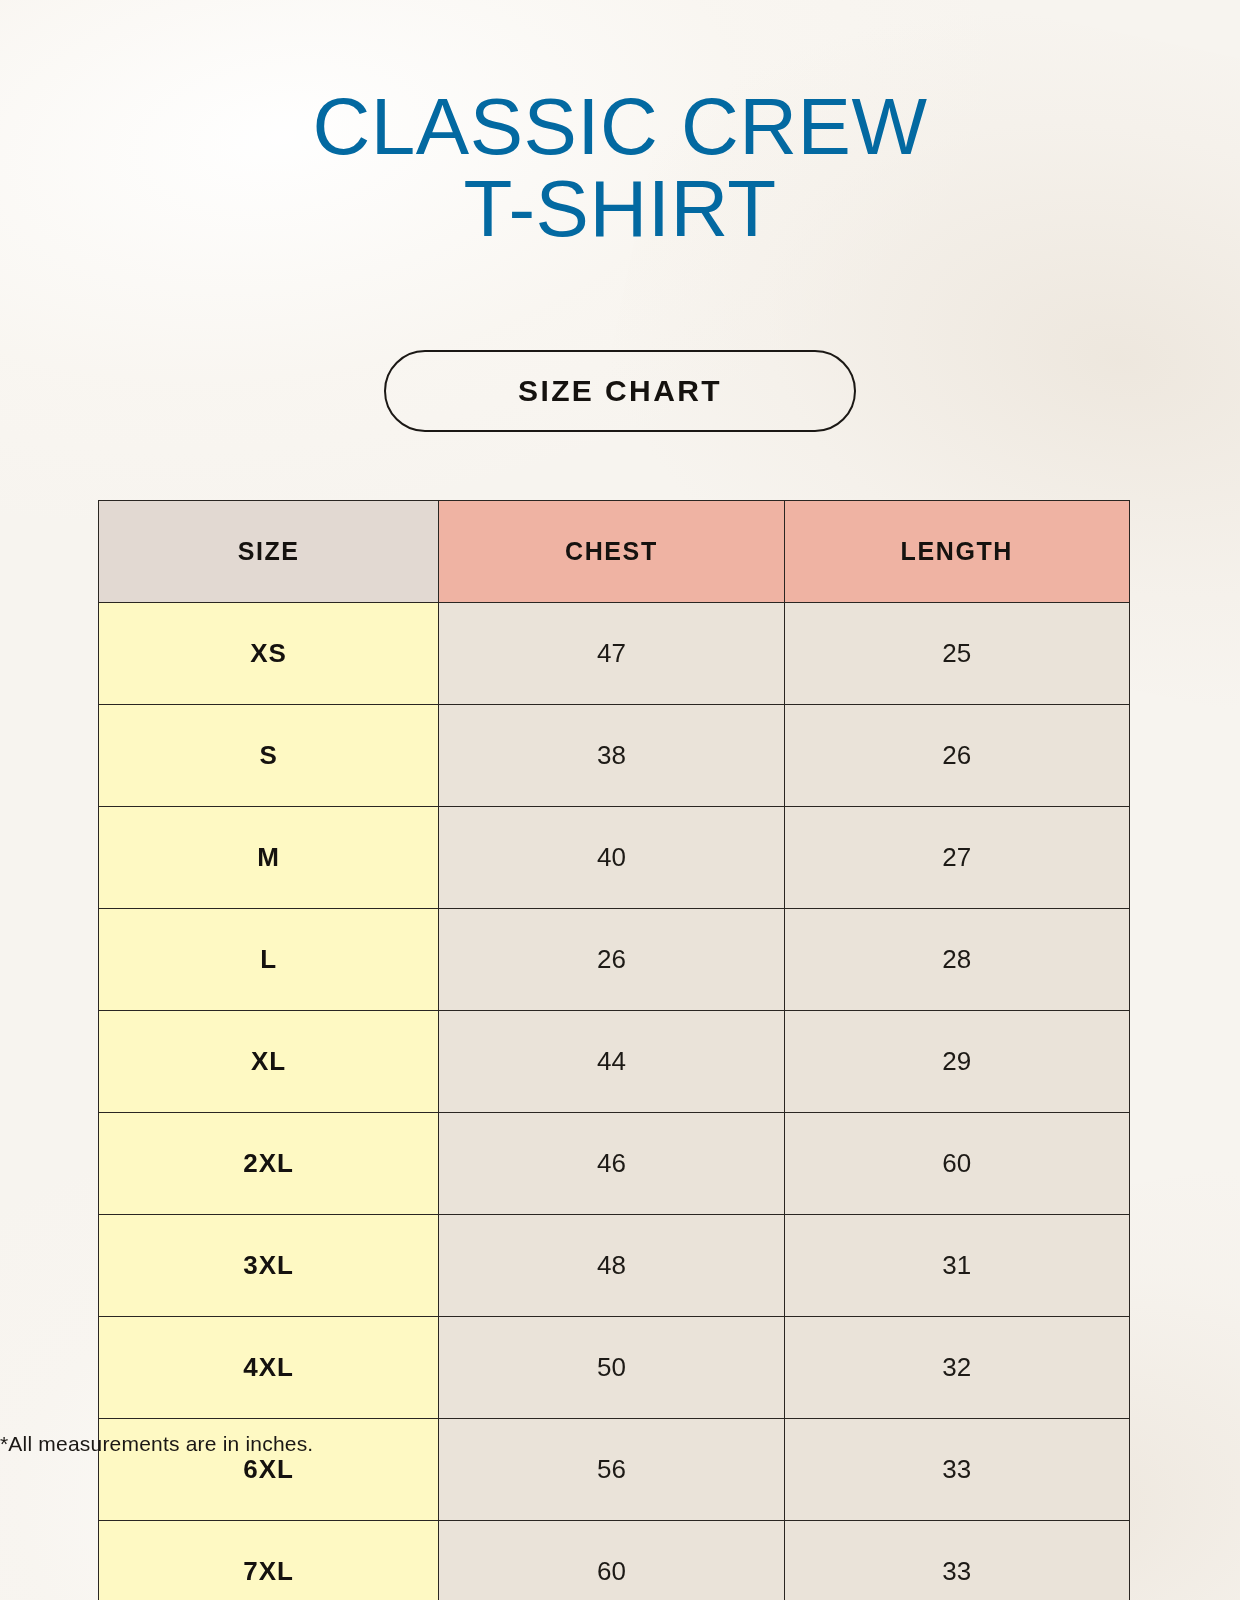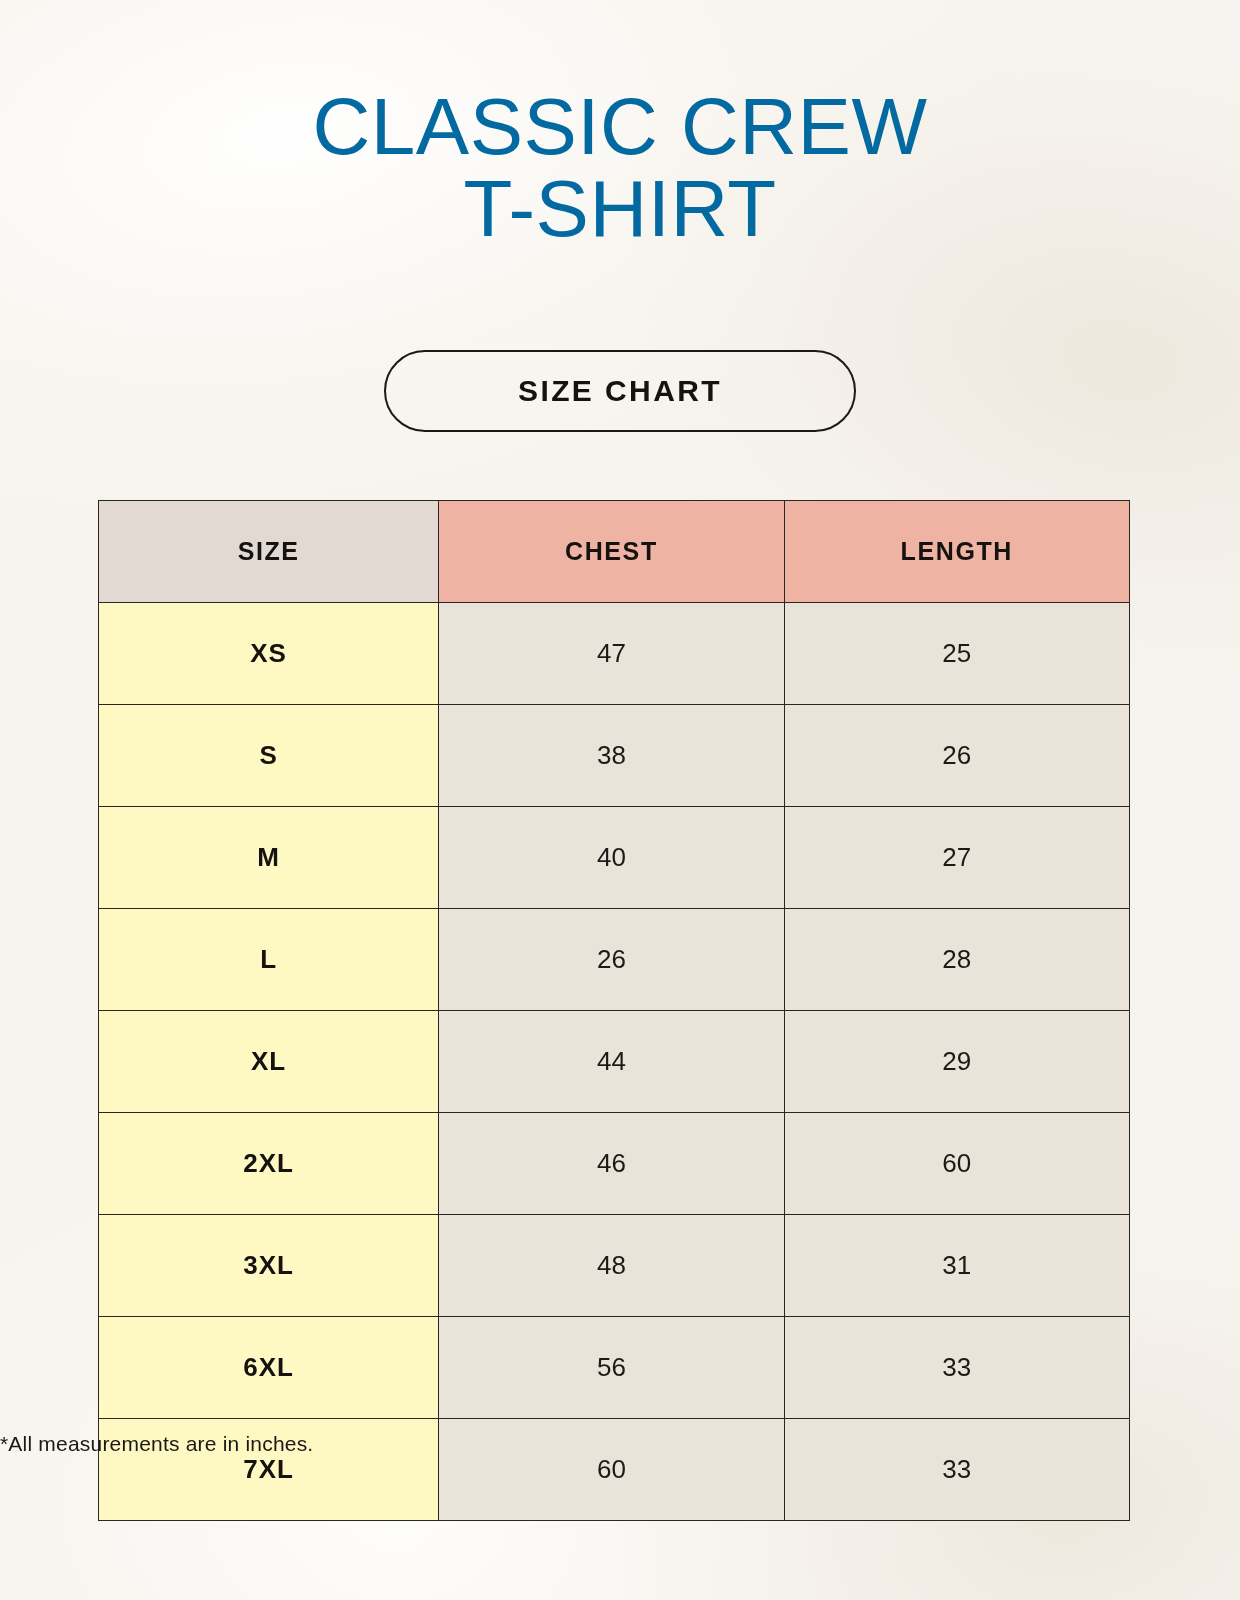--- a/index.html
+++ b/index.html
@@ -222,20 +222,25 @@
           <td class="cell-size">2XL</td>
           <td class="cell-val">46</td>
           <td class="cell-val">60</td>
         </tr>
         <tr>
           <td class="cell-size">3XL</td>
           <td class="cell-val">48</td>
           <td class="cell-val">31</td>
         </tr>
         <tr>
+          <td class="cell-size">4XL</td>
+          <td class="cell-val">50</td>
+          <td class="cell-val">32</td>
+        </tr>
+        <tr>
           <td class="cell-size">6XL</td>
           <td class="cell-val">56</td>
           <td class="cell-val">33</td>
         </tr>
         <tr>
           <td class="cell-size">7XL</td>
           <td class="cell-val">60</td>
           <td class="cell-val">33</td>
         </tr>
       </tbody>

